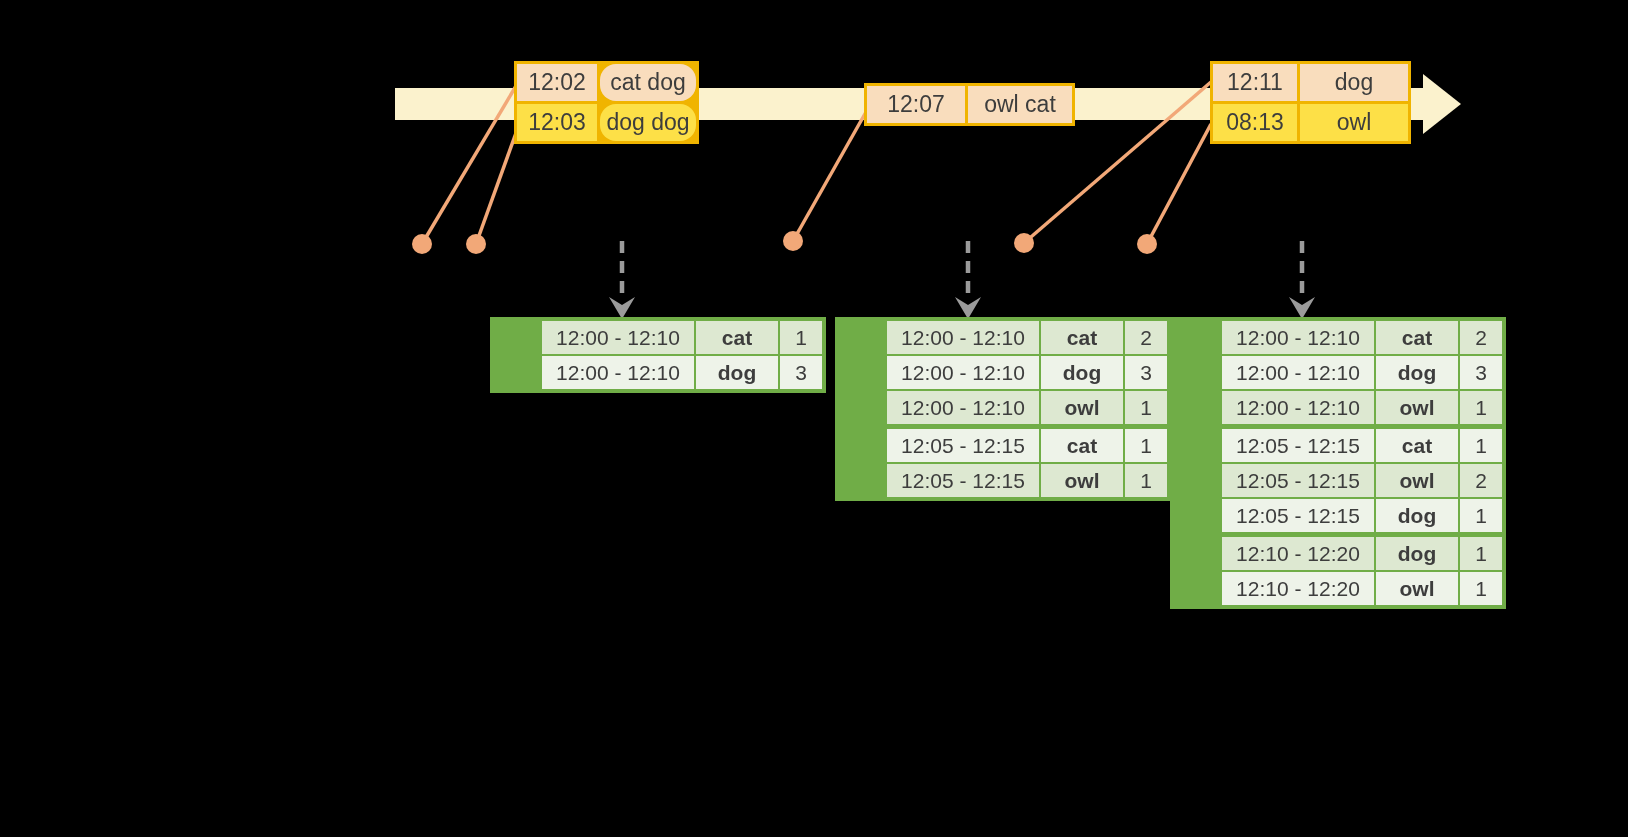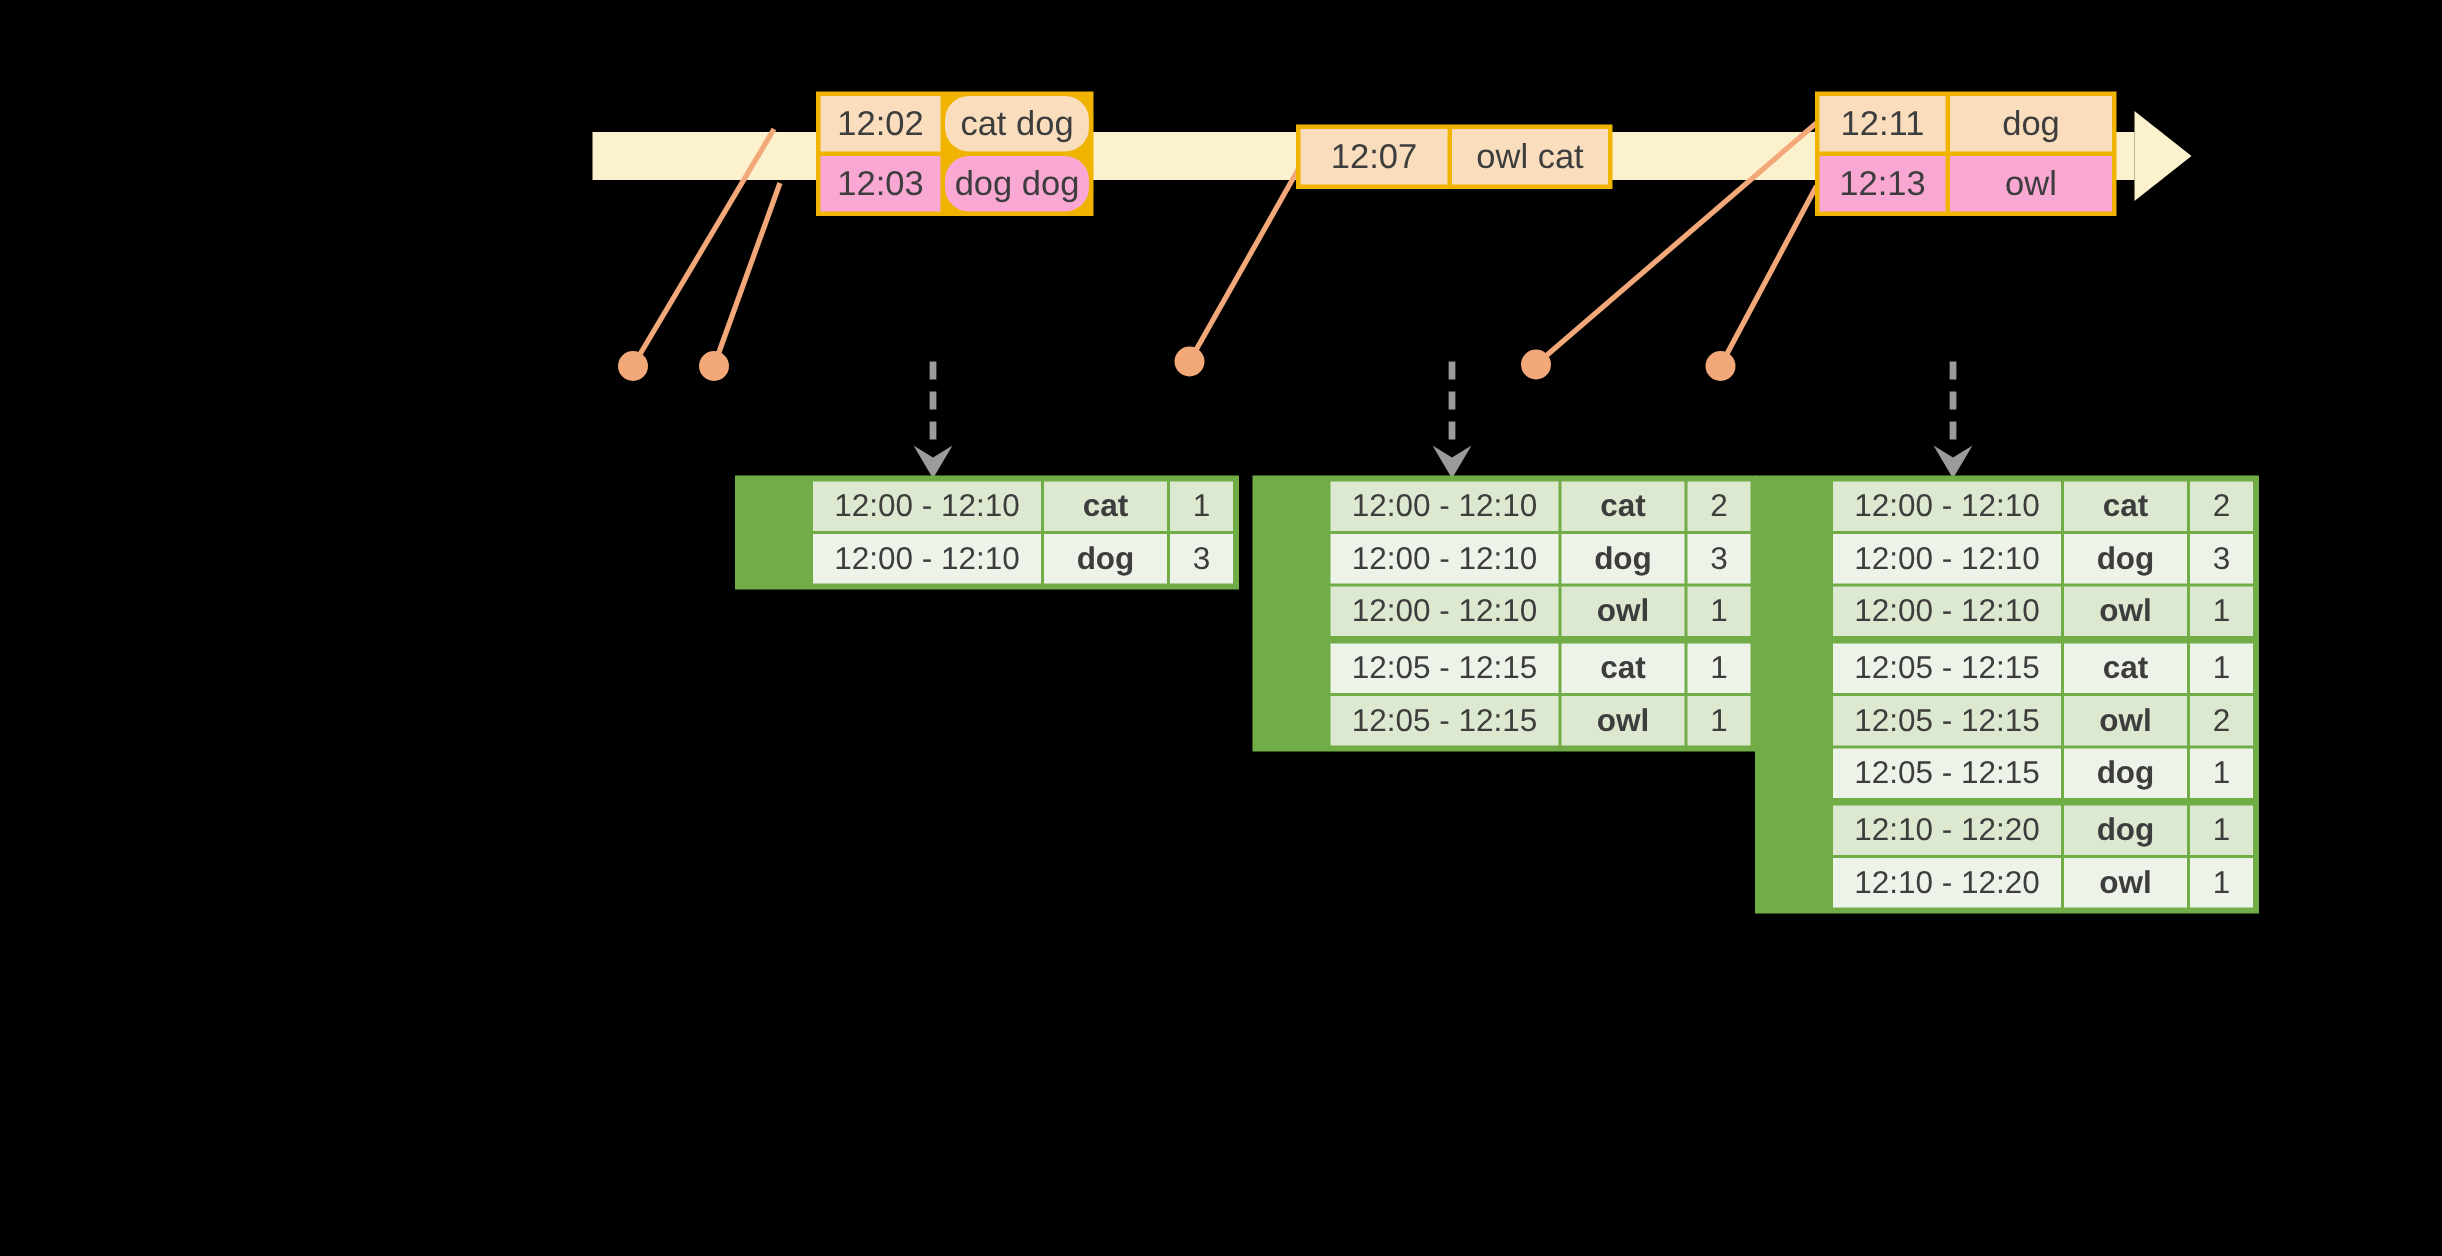--- a/index.html
+++ b/index.html
@@ -13,22 +13,22 @@
   .ev-table{
     position:absolute;background:#f0b400;padding:3px;
     display:flex;flex-direction:column;gap:3px;z-index:2;
   }
   .ev-row{display:flex;gap:3px;}
   .ev-cell{
     display:flex;align-items:center;justify-content:center;
     font-size:23px;height:37px;white-space:nowrap;
   }
   .fill-peach{background:#f9ddbd;}
-  .fill-cream{background:#f9a8d4;}
-  #ev1{left:544px;top:61px;}
+  .fill-cream{background:#fde047;}
+  #ev1{left:514px;top:61px;}
   #ev1 .time{width:80px;}  #ev1 .words{width:96px;border-radius:16px;}
   #ev2{left:864px;top:83px;}
   #ev2 .time{width:98px;}  #ev2 .words{width:104px;}
   #ev3{left:1210px;top:61px;}
   #ev3 .time{width:84px;}  #ev3 .words{width:108px;}
 
   
   .res-table{
     position:absolute;background:#70ad47;padding:4px;
     display:flex;flex-direction:column;z-index:2;
@@ -104,21 +104,21 @@
       <div class="ev-cell words fill-peach">owl cat</div>
     </div>
   </div>
 
   <div class="ev-table" id="ev3">
     <div class="ev-row">
       <div class="ev-cell time fill-peach">12:11</div>
       <div class="ev-cell words fill-peach">dog</div>
     </div>
     <div class="ev-row">
-      <div class="ev-cell time fill-cream">12:13</div>
+      <div class="ev-cell time fill-cream">08:13</div>
       <div class="ev-cell words fill-cream">owl</div>
     </div>
   </div>
 
   <div class="res-table" id="res1">
     <div class="res-row row-a">
       <div class="res-cell win">12:00 - 12:10</div>
       <div class="res-cell word">cat</div>
       <div class="res-cell cnt">1</div>
     </div>

